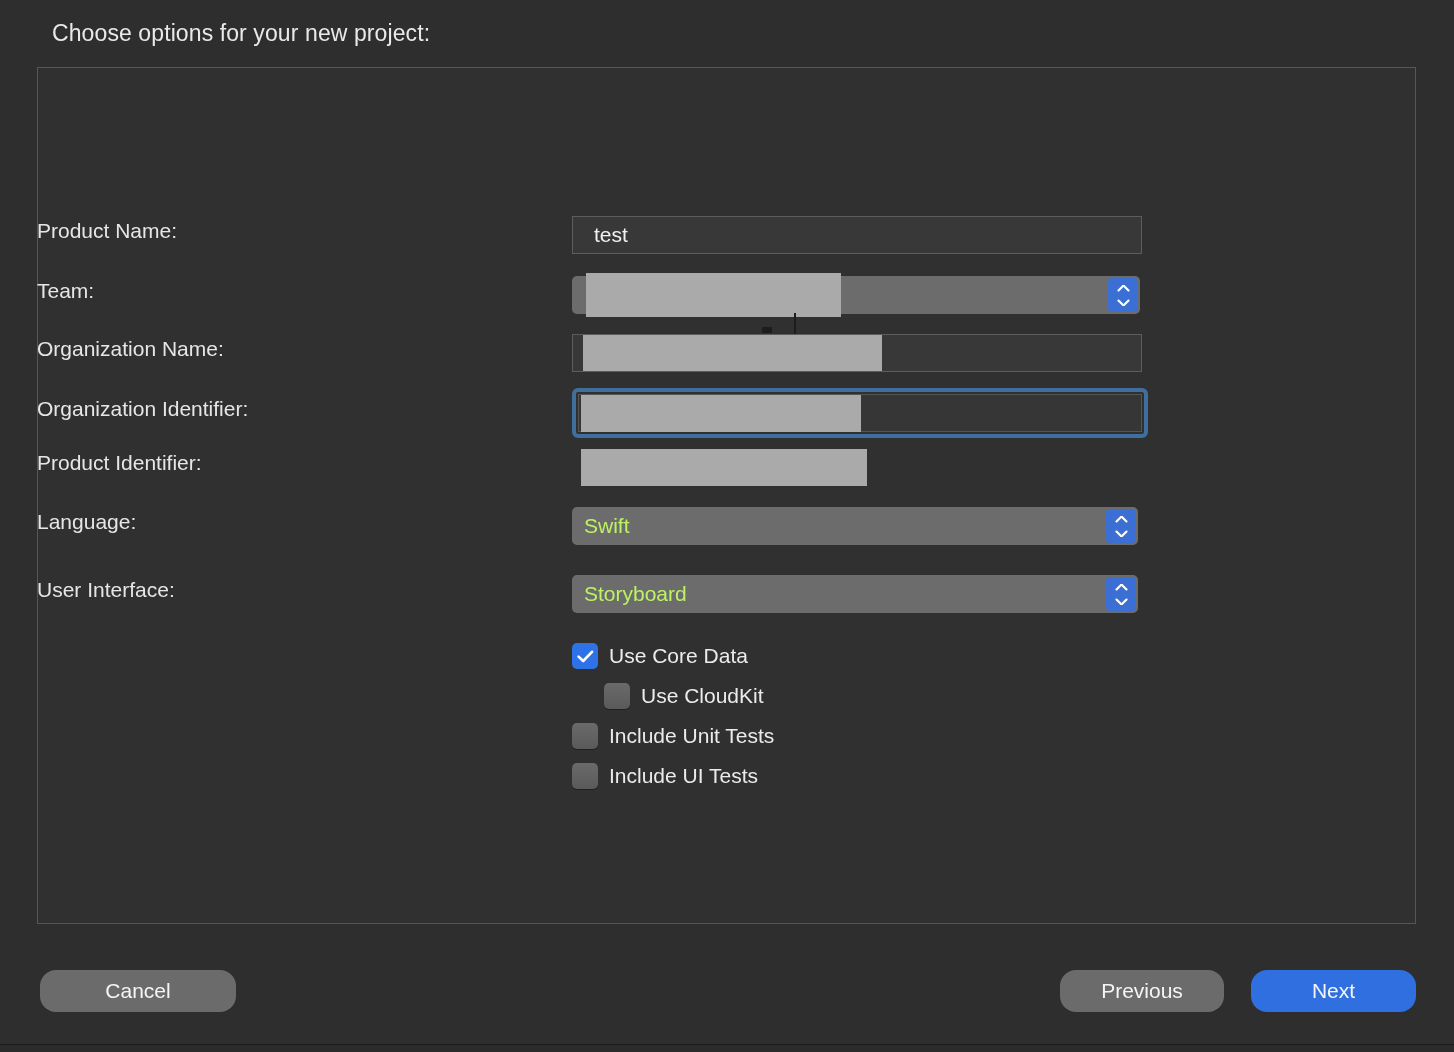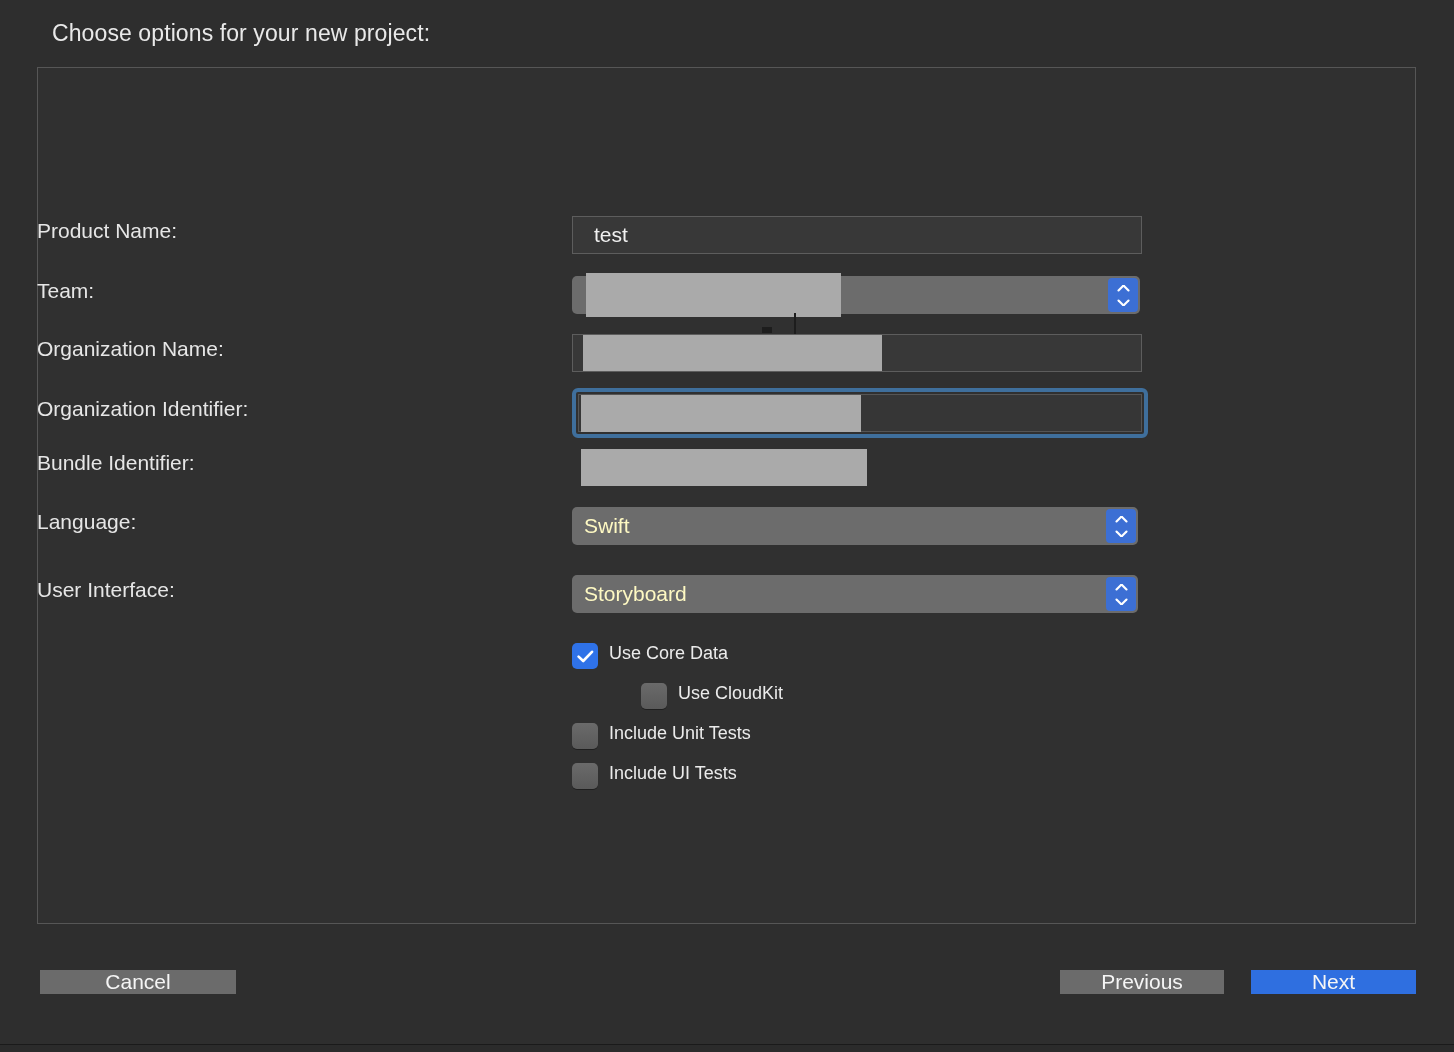--- a/index.html
+++ b/index.html
@@ -95,21 +95,21 @@
   .popup {
     box-sizing: border-box;
     position: relative;
     height: 38px;
     background: #6c6c6c;
     border-radius: 5px;
     display: flex;
     align-items: center;
     padding: 0 46px 0 12px;
     font-size: 21px;
-    color: #fef9c3;
+    color: #bef264;
     white-space: nowrap;
   }
   .stepper {
     position: absolute;
     right: 2px;
     top: 2px;
     width: 30px;
     height: 34px;
     background: #3c6fd4;
     border-radius: 4px;
@@ -131,22 +131,23 @@
   
   .caret-artifact {
     position: absolute;
     background: #1d1d1d;
   }
 
   
   .check-row {
     position: absolute;
     display: flex;
+    align-items: center;
     gap: 11px;
-    font-size: 18px;
+    font-size: 21px;
     color: #ebebeb;
     white-space: nowrap;
   }
   .checkbox {
     width: 26px;
     height: 26px;
     border-radius: 5px;
     background: linear-gradient(#6a6a6a, #5a5a5a);
     box-shadow: 0 1px 0 rgba(0,0,0,0.35);
     flex: none;
@@ -156,22 +157,22 @@
   }
   .checkbox.checked {
     background: #2f72e8;
     box-shadow: none;
   }
   .checkbox svg { display: block; }
 
   
   .btn {
     position: absolute;
-    height: 24px;
-    border-radius: 0;
+    height: 42px;
+    border-radius: 16px;
     display: flex;
     align-items: center;
     justify-content: center;
     font-size: 21px;
     color: #f5f5f5;
     background: #6b6b6b;
     box-sizing: border-box;
     white-space: nowrap;
   }
   .btn.primary {
@@ -237,21 +238,21 @@
 <div class="redact" style="left:583px; top:335px; width:299px; height:36px;"></div>
 
 <div class="label-col" style="top:397px;">Organization Identifier:</div>
 <div class="field-col" style="top:388px; width:576px;">
   <div class="focus-ring">
     <div class="inner-field"></div>
   </div>
 </div>
 <div class="redact" style="left:581px; top:395px; width:280px; height:37px;"></div>
 
-<div class="label-col" style="top:451px;">Bundle Identifier:</div>
+<div class="label-col" style="top:451px;">Product Identifier:</div>
 <div class="field-col" style="top:448px; width:570px;">
   <div class="text-field plain"></div>
 </div>
 <div class="redact" style="left:581px; top:449px; width:286px; height:37px;"></div>
 
 <div class="label-col" style="top:510px;">Language:</div>
 <div class="field-col" style="top:507px; width:566px;">
   <div class="popup">
     <span>Swift</span>
     <span class="stepper">
@@ -286,21 +287,21 @@
 
 <div class="check-row" style="left:572px; top:643px;">
   <span class="checkbox checked">
     <svg width="17" height="13" viewBox="0 0 17 13">
       <path d="M1.6 6.6 L6.2 11 L15 1.8" stroke="#ffffff" stroke-width="2.6" fill="none" stroke-linecap="round" stroke-linejoin="round"></path>
     </svg>
   </span>
   <span>Use Core Data</span>
 </div>
 
-<div class="check-row" style="left:604px; top:683px;margin-left:37px;">
+<div class="check-row" style="left:604px; top:683px;">
   <span class="checkbox"></span>
   <span>Use CloudKit</span>
 </div>
 
 <div class="check-row" style="left:572px; top:723px;">
   <span class="checkbox"></span>
   <span>Include Unit Tests</span>
 </div>
 
 <div class="check-row" style="left:572px; top:763px;">

